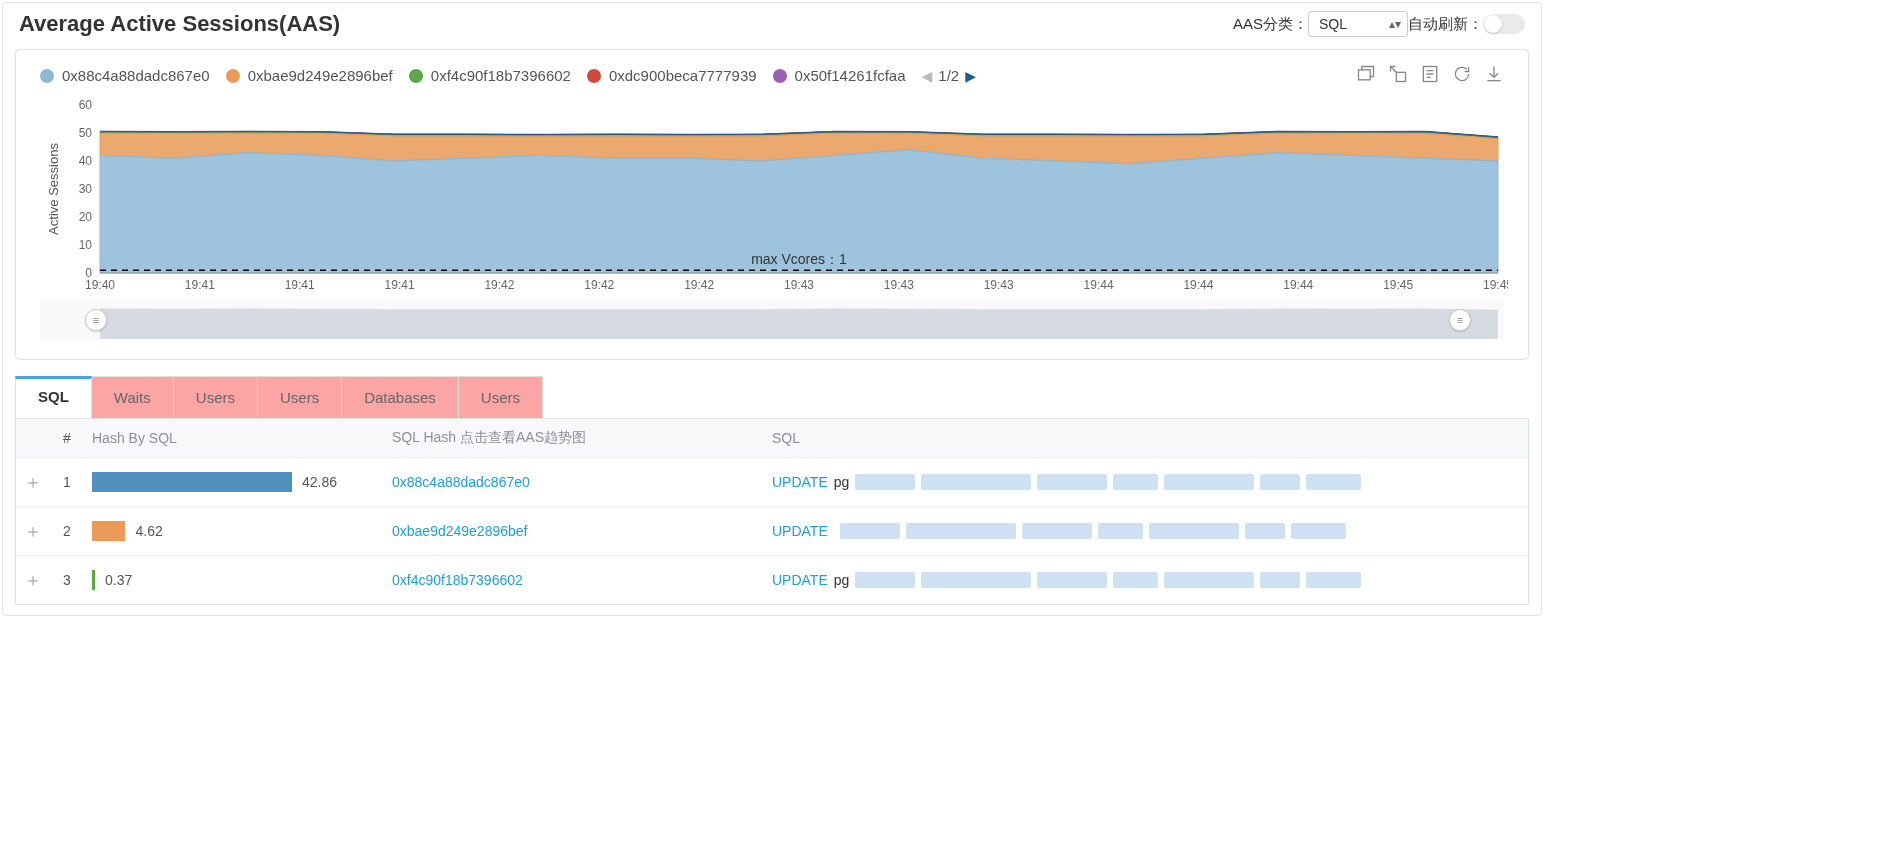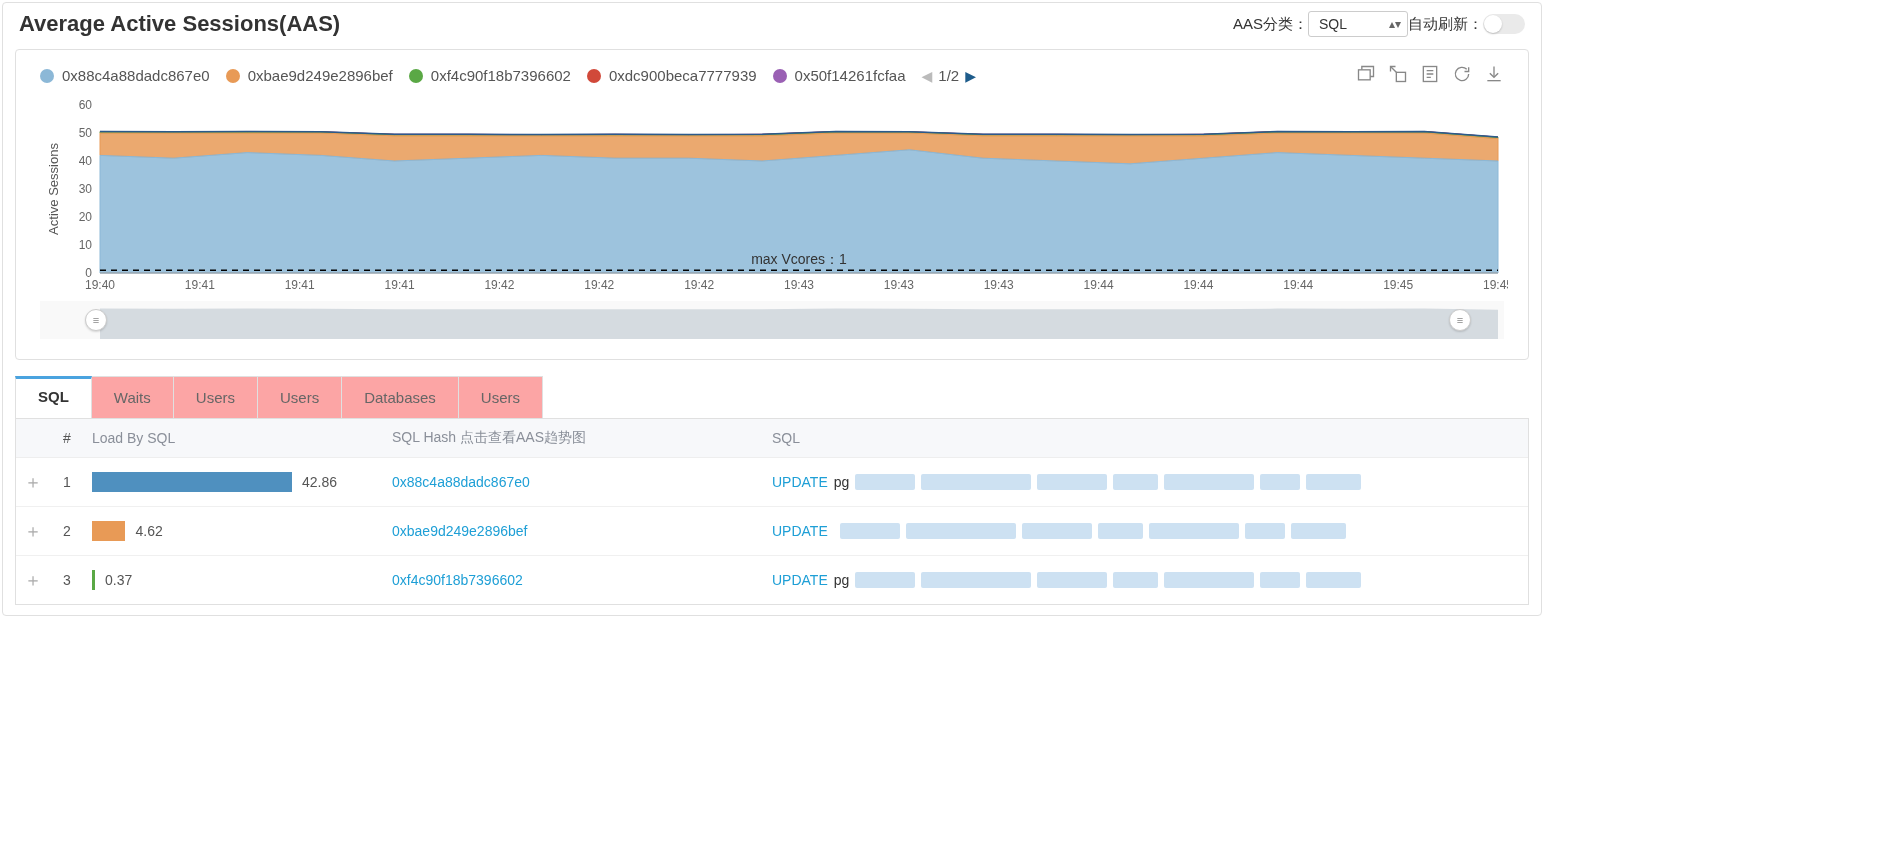--- a/index.html
+++ b/index.html
@@ -215,21 +215,21 @@
       <div class="tab">Databases</div>
       <div class="tab">Users</div>
     </div>
 
   <div class="tabpanel">
     <table>
       <thead>
           <tr>
         <th class="exp"></th>
         <th class="idx">#</th>
-        <th style="width:300px">Load By SQL</th>
+        <th style="width:300px">Hash By SQL</th>
         <th style="width:380px">SQL Hash 点击查看AAS趋势图</th>
         <th>SQL</th>
       </tr>
         </thead>
       <tbody id="tbody">
           <tr>
             <td class="exp">＋</td>
             <td class="idx">1</td>
             <td>
               <div class="barcell">

